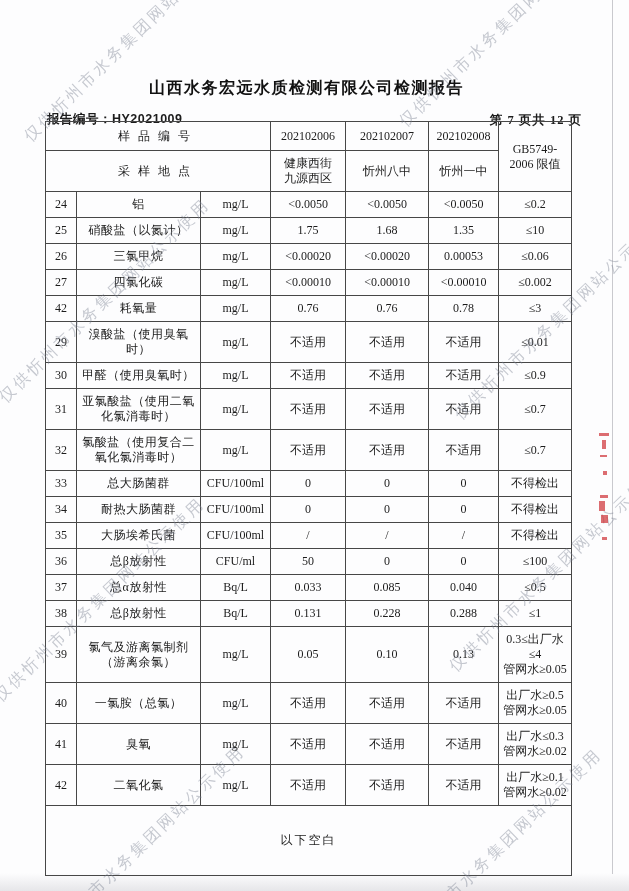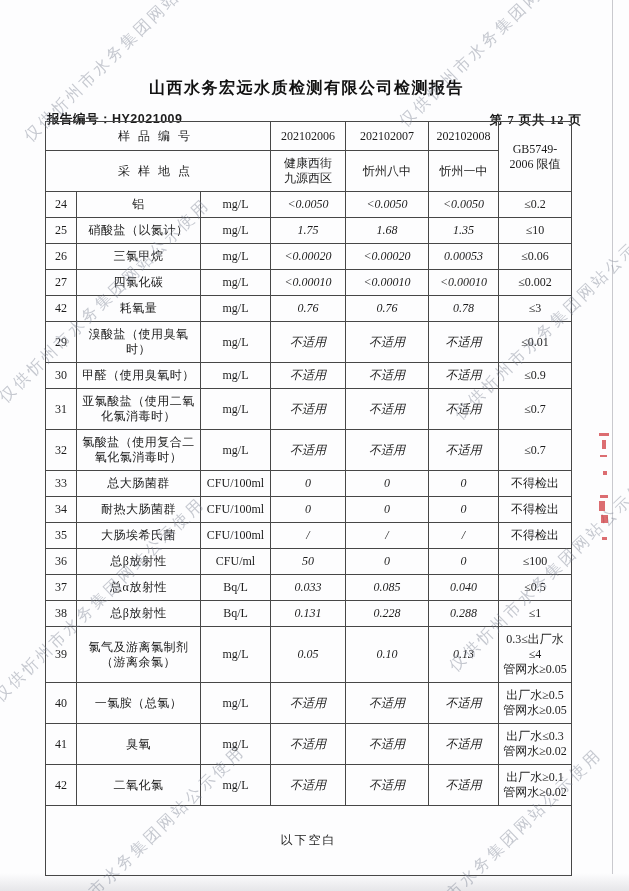--- a/index.html
+++ b/index.html
@@ -112,21 +112,21 @@
   td.loc { font-size: 11px; line-height: 14px; }
   td.gb-limit { font-size: 12.5px; line-height: 26px; }
   td.c-no { font-size: 12.5px; }
   td.c-name {
     text-align: left;
     padding-left: 7px;
     padding-right: 3px;
     letter-spacing: 0.5px;
   }
   td.c-unit { font-size: 11.5px; margin-left: 20px; }
-  td.c-val { font-size: 12px; font-style: italic; }
+  td.c-val { font-size: 12px; }
   td.c-limit { font-size: 12px; }
   td.limit-small { font-size: 10.5px; line-height: 13px; padding: 4px 1px; }
   td.blank-row {
     height: 70px;
     text-align: left;
     vertical-align: top;
     padding: 7px 0 0 9px;
     letter-spacing: 2px;
   }
 </style>

